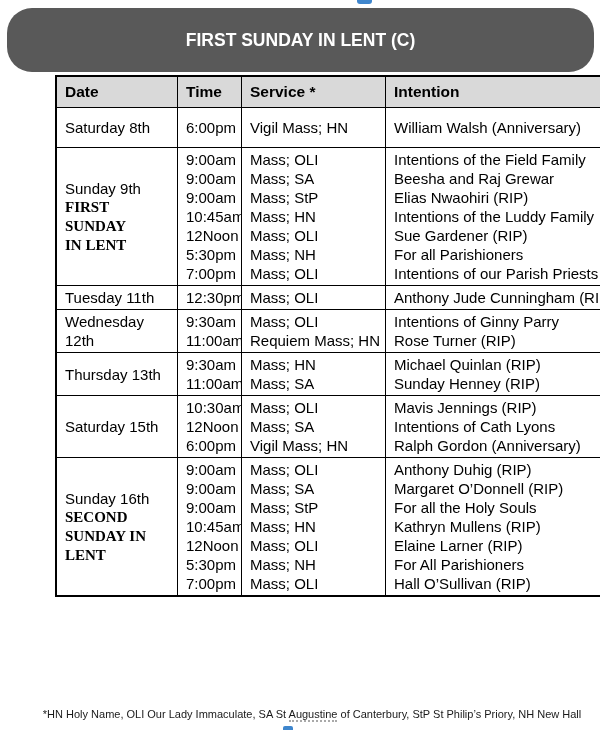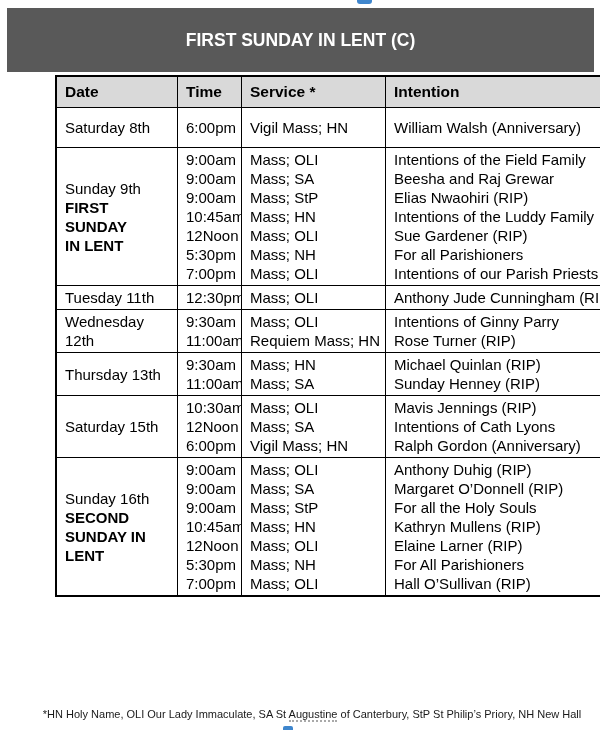--- a/index.html
+++ b/index.html
@@ -24,21 +24,21 @@
     position:absolute;
     background:var(--marker-blue);
     border-radius:3px;
   }
   .partial-marker.top{left:357px;top:-3px;width:15px;height:7px;}
   .partial-marker.bottom{left:283px;top:726px;width:10px;height:7px;border-radius:2px;}
   .banner{
     position:absolute;left:7px;top:8px;width:587px;height:64px;
     background:var(--banner-bg);color:var(--banner-text);
     text-align:center;
-    display:flex;flex-direction:column;justify-content:center;
+    display:flex;flex-direction:column;justify-content:center;border-radius:25px;
   }
   .banner .line{font-weight:bold;font-size:17.5px;line-height:28px;}
   table.schedule{
     position:absolute;left:7px;top:75px;width:587px;
     border-collapse:collapse;
     border:2px solid var(--border);
     table-layout:fixed;
     margin-left:48px;
   }
   table.schedule th, table.schedule td{
@@ -56,21 +56,21 @@
     height:18px;
     padding:6px 8px;
   }
   tbody tr:first-child td{padding-top:10px;padding-bottom:10px;}
   .col-date{width:104px;}
   .col-time{width:47px;}
   .col-service{width:127px;}
   .col-intention{width:auto;}
   td div{line-height:19px;white-space:nowrap;}
   td.col-date div{white-space:normal;}
-  td div.bold{font-weight:bold;}
+  td div.bold{font-weight:bold;font-family:Liberation Serif, serif;}
   .footnote{
     position:absolute;left:12px;top:708px;width:600px;
     text-align:center;
     font-size:11px;
     color:#1a1a1a;
   }
   .footnote .dotted{border-bottom:2px dotted #a9a9a9;}
 </style>
 </head>
 <body>

